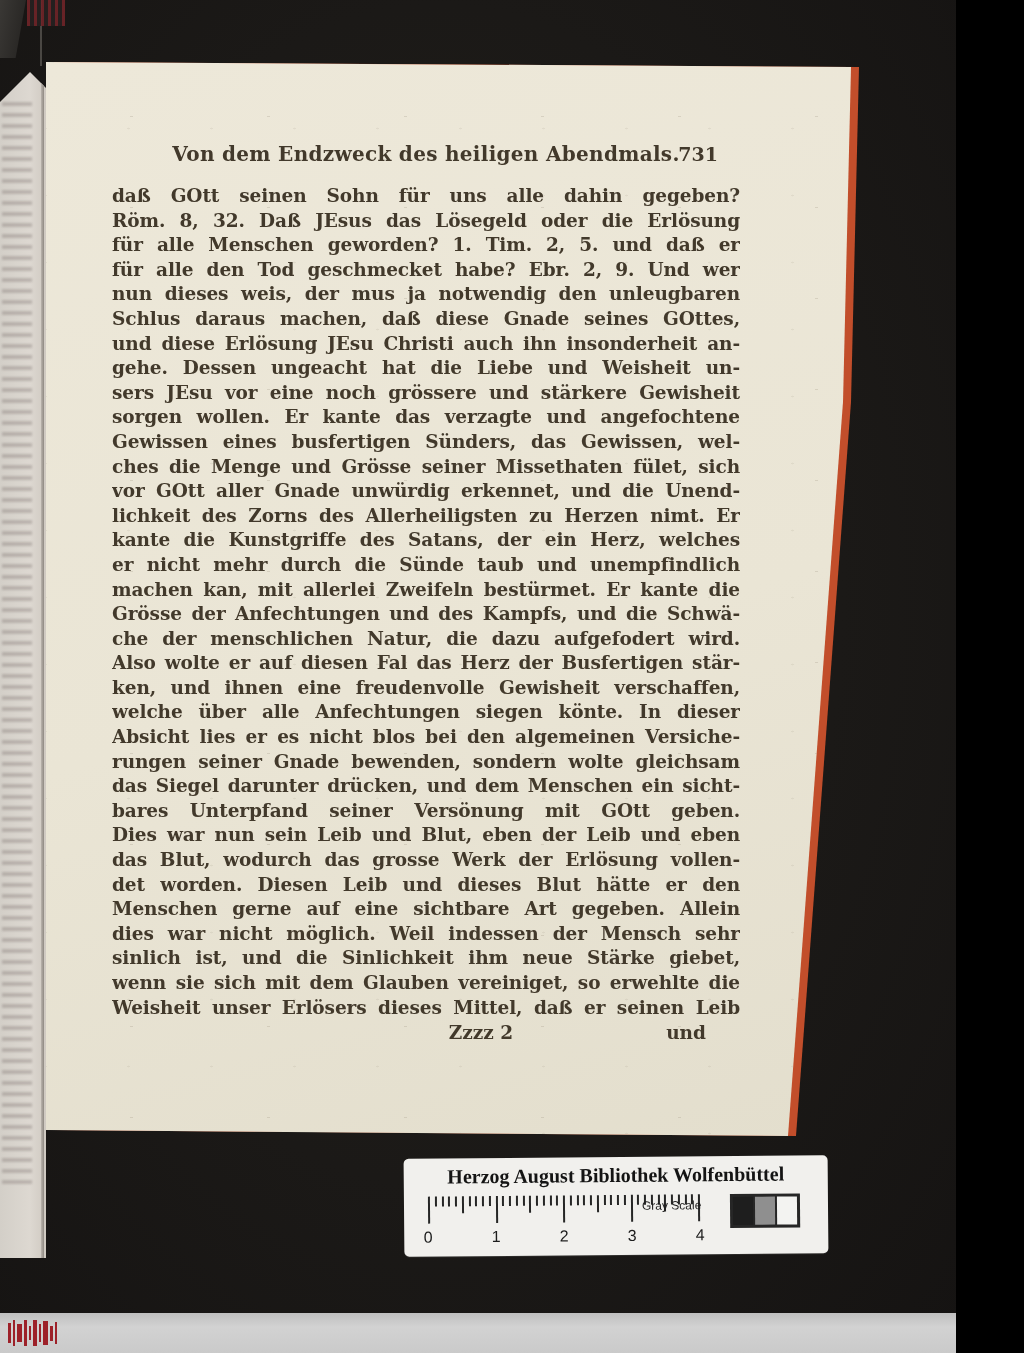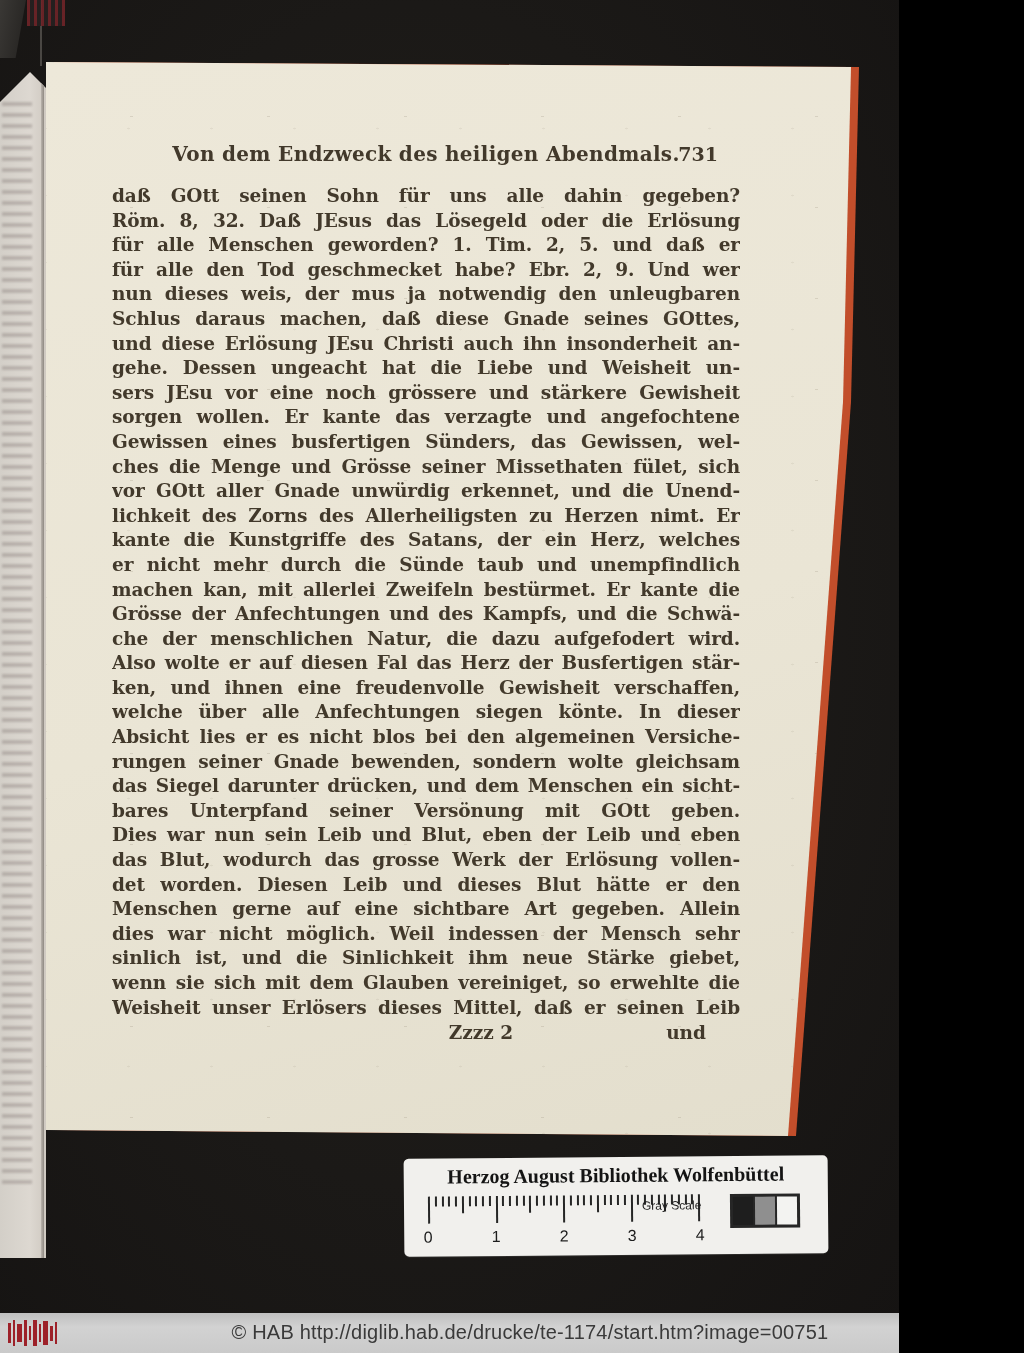--- a/index.html
+++ b/index.html
@@ -1,18 +1,18 @@
 <!DOCTYPE html>
 <html><head>
 <meta charset="utf-8">
 <style>
   html,body{margin:0;padding:0;background:#000;}
-  .stage{position:relative;width:884px;height:1353px;overflow:hidden;
+  .stage{position:relative;width:956px;height:1353px;overflow:hidden;
          background:radial-gradient(ellipse at 46% 44%, #232019 0%, #1b1917 55%, #151312 100%);
-         font-family:"DejaVu Serif",serif;padding-left:15px;}
+         font-family:"DejaVu Serif",serif;}
 
   
   .tl-wedge{position:absolute;left:0;top:0;width:26px;height:58px;
             background:linear-gradient(100deg,#3a3835,#242220);
             clip-path:polygon(0 0,100% 0,60% 100%,0 100%);}
   .top-edge-line{position:absolute;left:40px;top:0;width:2px;height:66px;background:#54504b;opacity:.85;}
   .tl-mark{position:absolute;left:27px;top:0;width:38px;height:26px;
            background:repeating-linear-gradient(90deg,#702428 0 3px,#262020 3px 7px);opacity:.9;}
 
   
@@ -223,17 +223,16 @@
         <span></span>
         <span></span>
         <span></span>
         <span></span>
       <span></span>
         <span></span>
         <span></span>
         <span></span>
         <span></span>
     </div>
-    <div class="copyright">© HAB http://diglib.hab.de/drucke/te-1174/start.htm?image=00751</div>
     <div class="dfg">DFG</div>
   </div>
 
 </div>
 
 </body></html>

